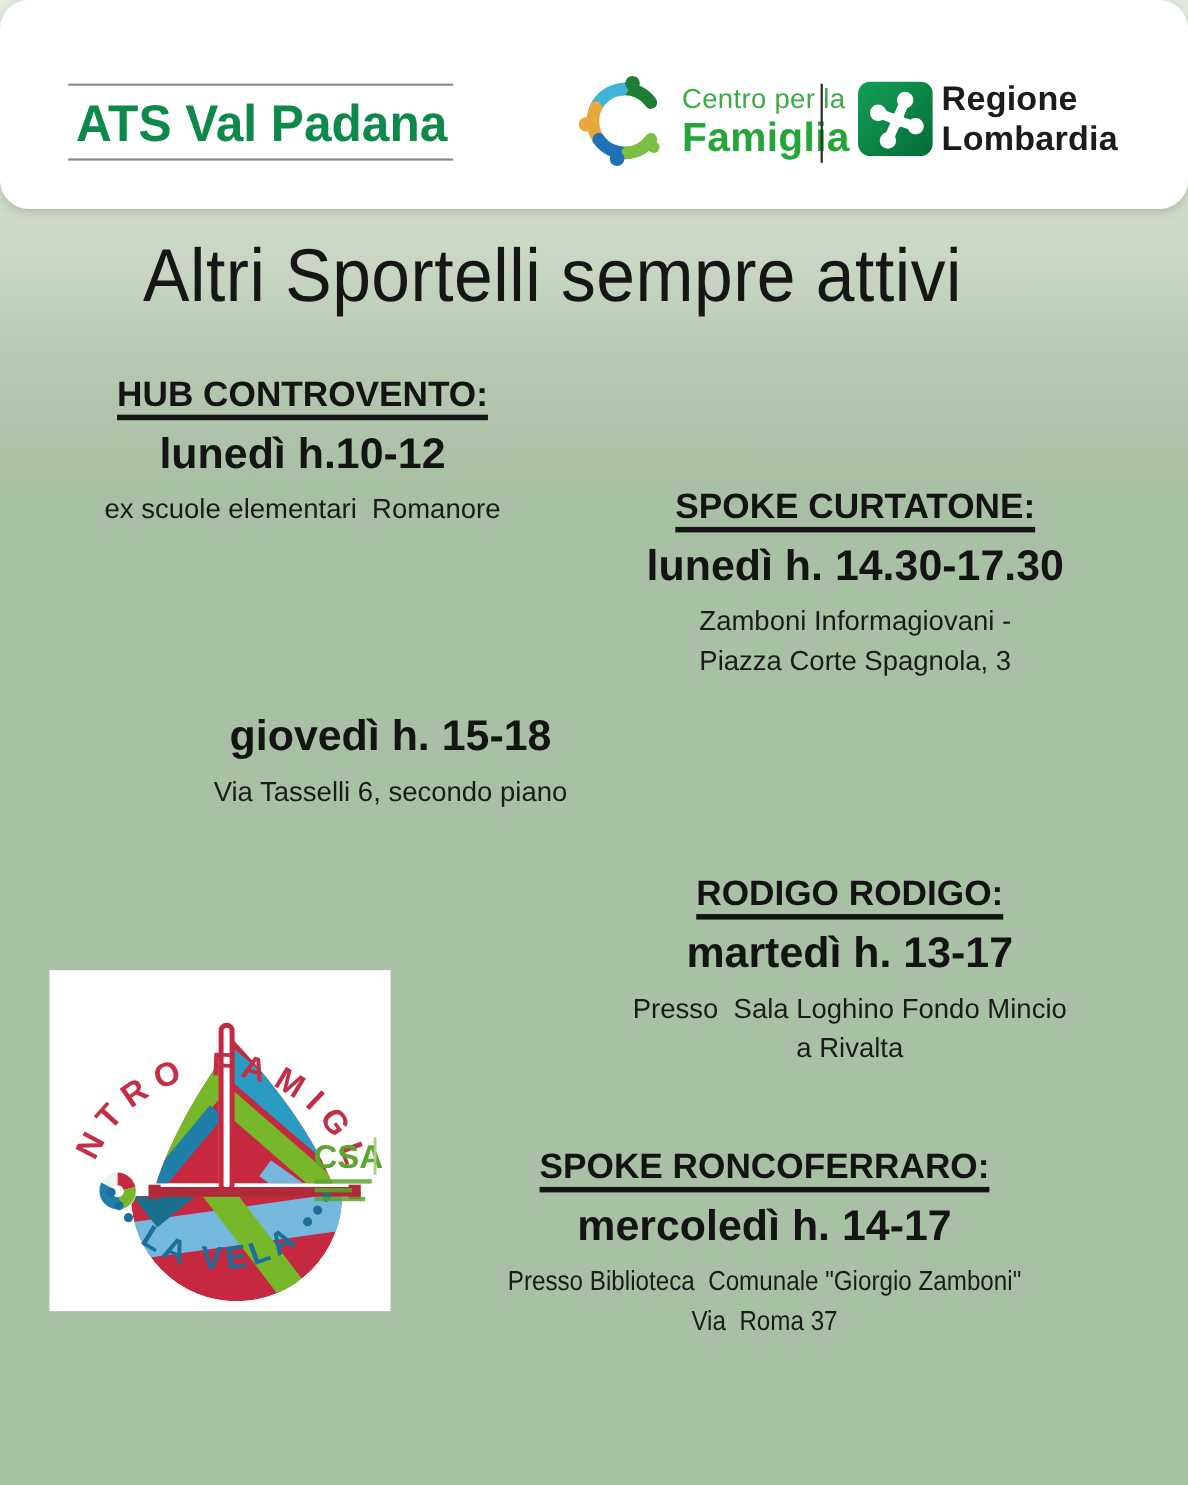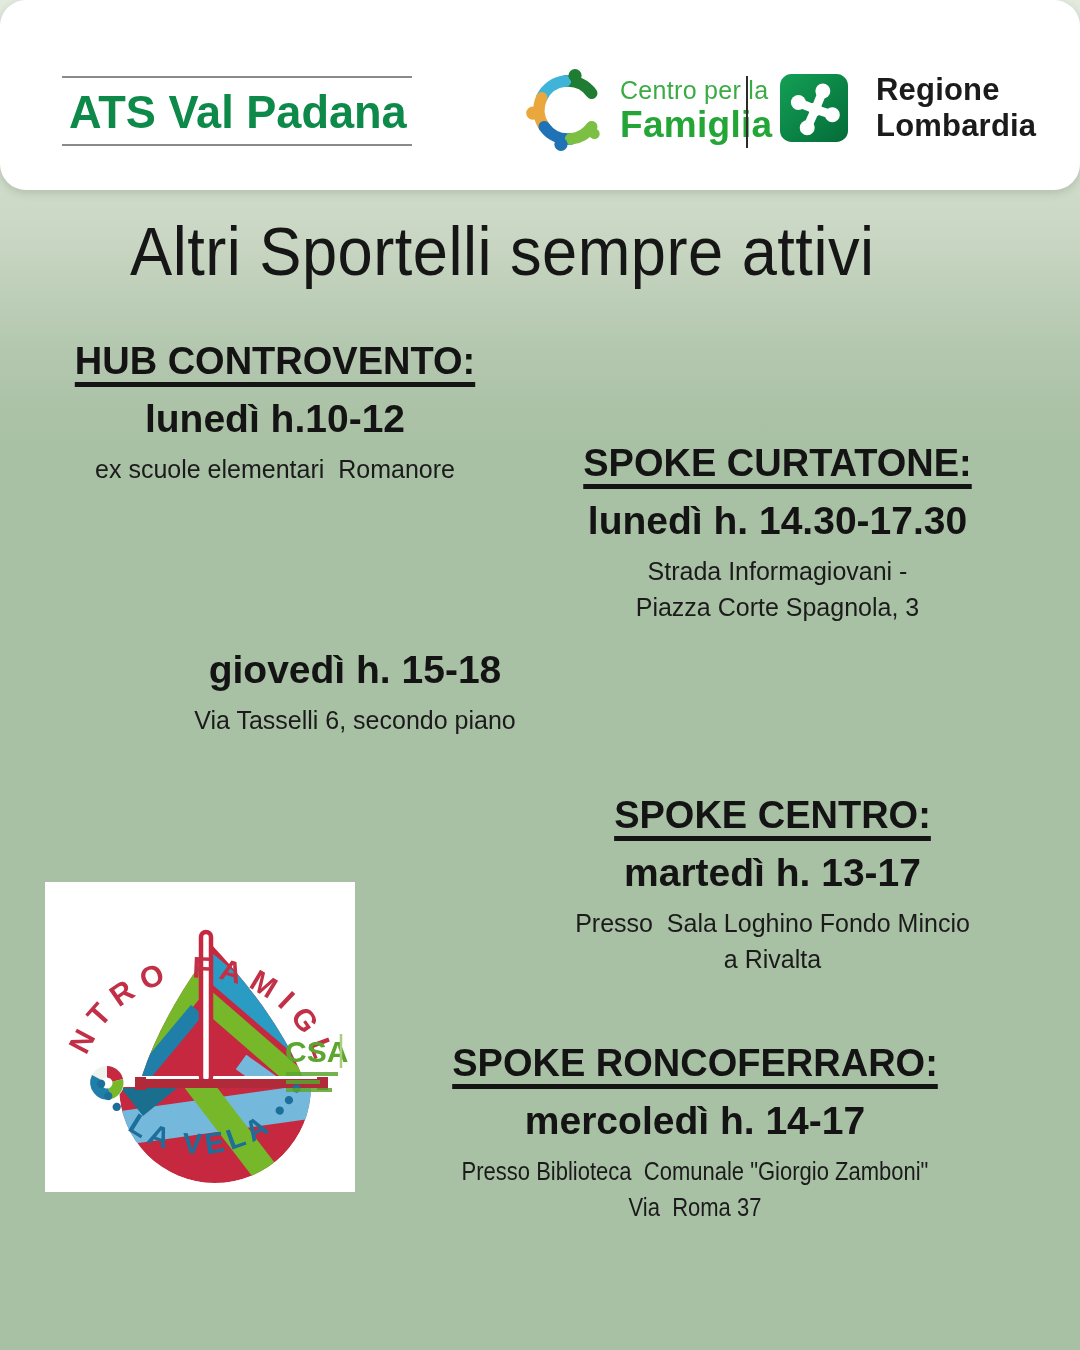--- a/index.html
+++ b/index.html
@@ -22,31 +22,31 @@
     display:block;transform:scaleX(.96);transform-origin:center;
   }
   .cpf{position:absolute;left:524px;top:64px;display:flex;align-items:center;}
   .cpf-icon{width:88px;height:92px;}
   .cpf-text{margin-left:8px;line-height:1;}
   .cpf-line1{font-size:25px;color:#3bab46;font-weight:400;letter-spacing:.3px;}
   .cpf-line2{font-size:37px;color:#23a636;font-weight:700;margin-top:3px;letter-spacing:.3px;}
   .hdr-divider{position:absolute;left:746px;top:76px;width:2px;height:72px;background:#2b2b2b;}
   .lomb{position:absolute;left:780px;top:72px;display:flex;align-items:center;}
   .lomb-square{width:68px;height:68px;}
-  .lomb-text{margin-left:28px;font-size:31px;font-weight:600;color:#1b1b1b;line-height:1.15;letter-spacing:.2px;}
+  .lomb-text{margin-left:8px;font-size:31px;font-weight:600;color:#1b1b1b;line-height:1.15;letter-spacing:.2px;}
   
   .page-title{
     position:absolute;left:0;top:212px;width:1004px;text-align:center;
     font-size:68px;font-weight:400;color:#161616;white-space:nowrap;
   }
   .page-title .squeeze{display:inline-block;transform:scaleX(.93);transform-origin:center;letter-spacing:.5px;}
   
   .sec{position:absolute;text-align:center;color:#141414;}
   .sec .heading{
-    font-size:38px;font-weight:800;margin:0 0 14px;letter-spacing:0;
+    font-size:32px;font-weight:800;margin:0 0 14px;letter-spacing:0;
     text-decoration:underline;text-decoration-thickness:5px;text-underline-offset:8px;
     white-space:nowrap;
   }
   .sec .schedule{font-size:39px;font-weight:700;margin:0 0 10px;white-space:nowrap;}
   .sec .addr{font-size:25px;font-weight:400;line-height:1.44;color:#1b1b1b;white-space:pre;}
   .sec .addr-block{display:block;}
   .sec.narrow .addr-block{transform:scaleX(.88);transform-origin:center;}
   #sec-0{left:30px;top:340px;width:490px;}
   #sec-1{left:545px;top:442px;width:465px;}
   #sec-2{left:95px;top:648px;width:520px;}
@@ -125,34 +125,34 @@
   <div class="schedule">lunedì h.10-12</div>
   <div class="addr-block">
     <div class="addr">ex scuole elementari  Romanore</div>
   </div>
 </div>
 
 <div class="sec" id="sec-1">
   <div class="heading">SPOKE CURTATONE:</div>
   <div class="schedule">lunedì h. 14.30-17.30</div>
   <div class="addr-block">
-    <div class="addr">Strada Informagiovani -</div>
+    <div class="addr">Zamboni Informagiovani -</div>
     <div class="addr">Piazza Corte Spagnola, 3</div>
   </div>
 </div>
 
 <div class="sec" id="sec-2">
   <div class="schedule">giovedì h. 15-18</div>
   <div class="addr-block">
     <div class="addr">Via Tasselli 6, secondo piano</div>
   </div>
 </div>
 
 <div class="sec" id="sec-3">
-  <div class="heading">SPOKE CENTRO:</div>
+  <div class="heading">RODIGO RODIGO:</div>
   <div class="schedule">martedì h. 13-17</div>
   <div class="addr-block">
     <div class="addr">Presso  Sala Loghino Fondo Mincio</div>
     <div class="addr">a Rivalta</div>
   </div>
 </div>
 
 <div class="sec narrow" id="sec-4">
   <div class="heading">SPOKE RONCOFERRARO:</div>
   <div class="schedule">mercoledì h. 14-17</div>

